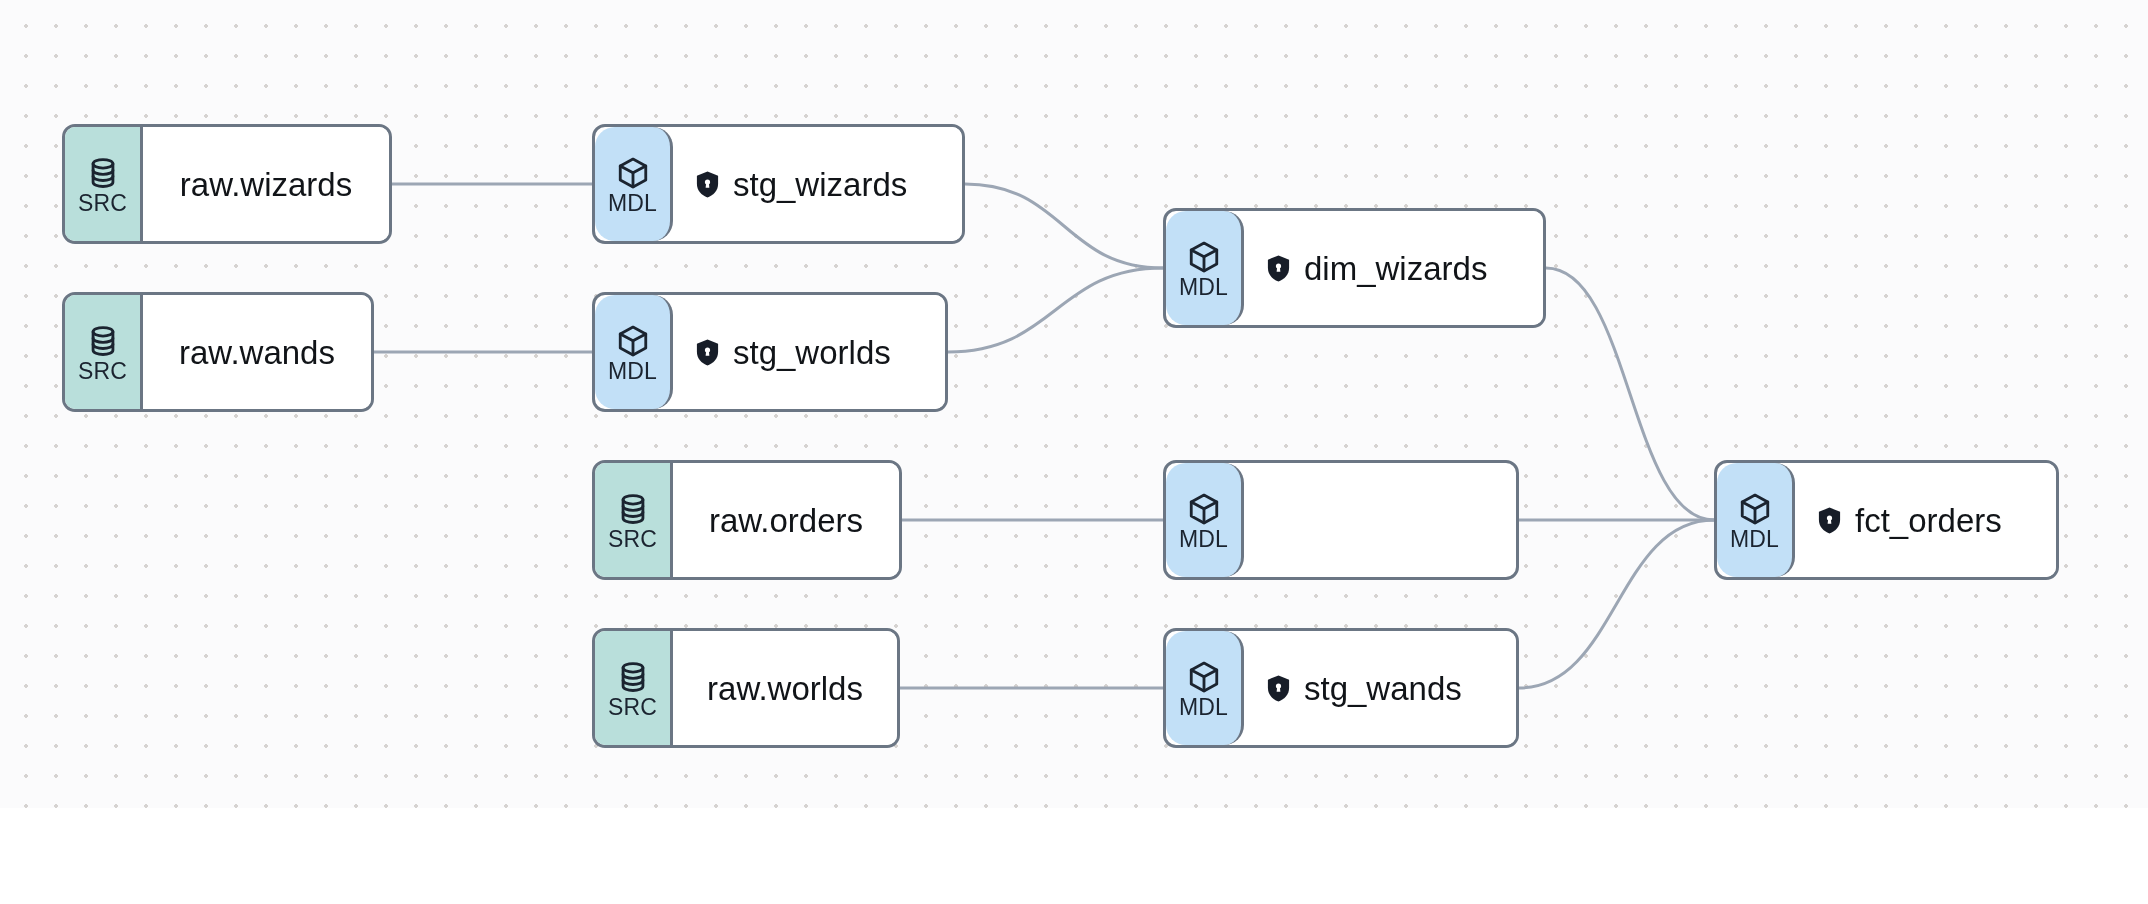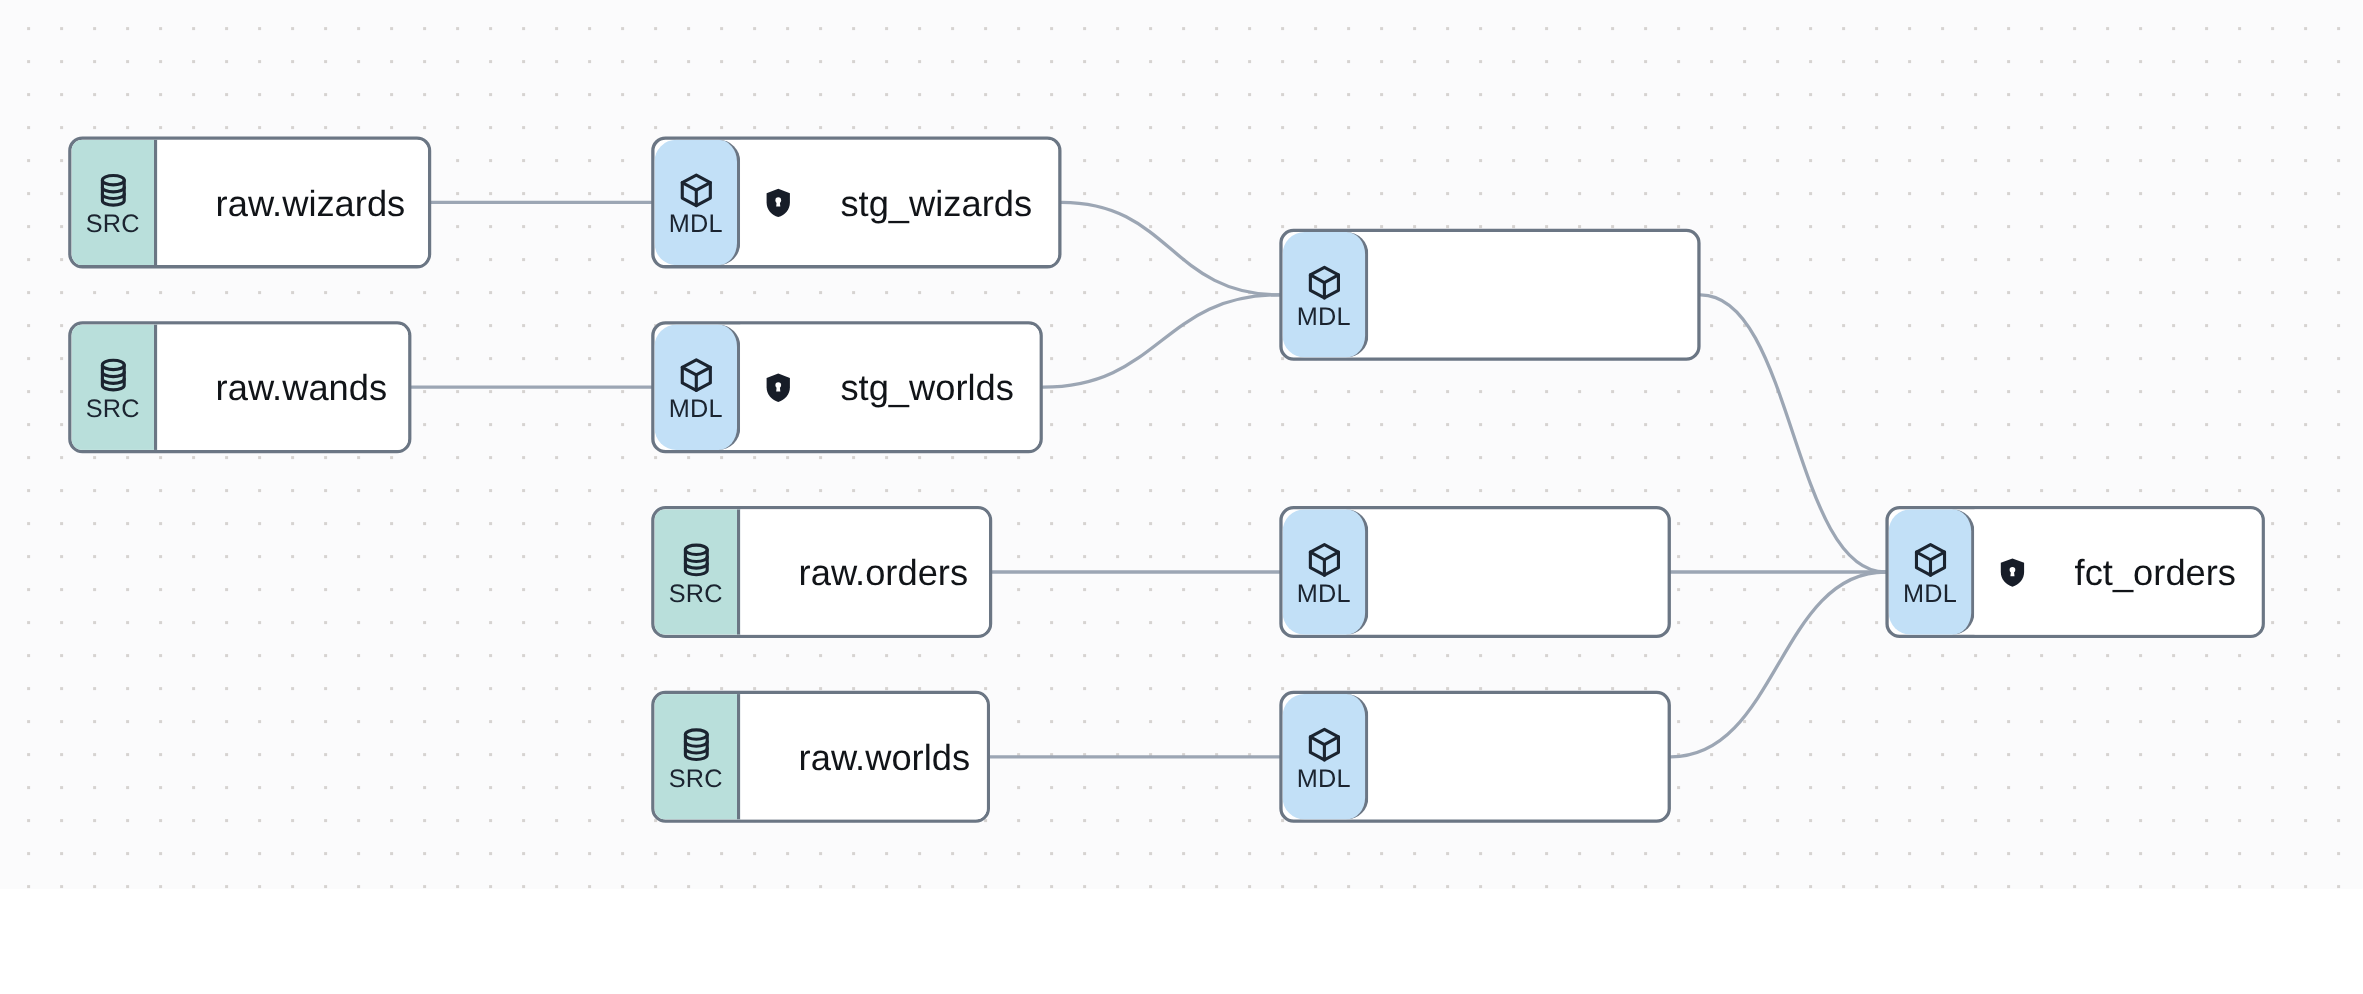--- a/index.html
+++ b/index.html
@@ -81,21 +81,20 @@
     background: #ffffff;
   }
   .lock-icon { display: inline-block; width: 25px; height: 27px; line-height: 0; flex: 0 0 auto; }
   .lock-icon svg { display: block; width: 25px; height: 27px; }
   .node-label {
     font-family: "Liberation Sans", sans-serif;
     font-size: 33px;
     line-height: 37px;
     color: #111418;
     white-space: nowrap;
-    margin-left: 31px;
   }
   .node.src .node-body { justify-content: center; }
 </style>
 </head>
 <body>
 
 <div id="canvas">
 
   <svg id="edge-layer" viewBox="0 0 2148 904" xmlns="http://www.w3.org/2000/svg">
       <path class="edge-path" d="M 392 184 L 592 184" stroke="#9ca6b4"></path>
@@ -222,20 +221,30 @@
         <div class="node-badge badge-mdl" style="background: rgb(194, 224, 247); border-right-color: rgb(107, 118, 132);">
   <span class="badge-icon">
     <svg viewBox="0 0 24 24" fill="none" stroke="#1b2430" stroke-width="2" stroke-linecap="round" stroke-linejoin="round">
       <path d="M12 2.2 21 7v10l-9 4.8L3 17V7z"></path>
       <path d="M3 7l9 4.9L21 7"></path>
       <path d="M12 11.9v9.9"></path>
     </svg>
   </span>
 <span class="badge-label">MDL</span>
         </div>
+        <div class="node-body">
+  <span class="lock-icon">
+    <svg viewBox="0 0 24 26" fill="#171d28">
+      <path d="M12 0.6 1.8 4.5v8.1c0 6.1 4.3 11 10.2 12.8 5.9-1.8 10.2-6.7 10.2-12.8V4.5z"></path>
+      <circle cx="12" cy="10.6" r="2.5" fill="#ffffff"></circle>
+      <path d="M10.8 10.6h2.4l0.6 5.6h-3.6z" fill="#ffffff"></path>
+    </svg>
+  </span>
+<span class="node-label">dim_wizards</span>
+        </div>
       </div>
       <div class="node mdl" style="left: 1163px; top: 460px; width: 356px; height: 120px; border-color: rgb(107, 118, 132);">
         <div class="node-badge badge-mdl" style="background: rgb(194, 224, 247); border-right-color: rgb(107, 118, 132);">
   <span class="badge-icon">
     <svg viewBox="0 0 24 24" fill="none" stroke="#1b2430" stroke-width="2" stroke-linecap="round" stroke-linejoin="round">
       <path d="M12 2.2 21 7v10l-9 4.8L3 17V7z"></path>
       <path d="M3 7l9 4.9L21 7"></path>
       <path d="M12 11.9v9.9"></path>
     </svg>
   </span>
@@ -246,20 +255,30 @@
         <div class="node-badge badge-mdl" style="background: rgb(194, 224, 247); border-right-color: rgb(107, 118, 132);">
   <span class="badge-icon">
     <svg viewBox="0 0 24 24" fill="none" stroke="#1b2430" stroke-width="2" stroke-linecap="round" stroke-linejoin="round">
       <path d="M12 2.2 21 7v10l-9 4.8L3 17V7z"></path>
       <path d="M3 7l9 4.9L21 7"></path>
       <path d="M12 11.9v9.9"></path>
     </svg>
   </span>
 <span class="badge-label">MDL</span>
         </div>
+        <div class="node-body">
+  <span class="lock-icon">
+    <svg viewBox="0 0 24 26" fill="#171d28">
+      <path d="M12 0.6 1.8 4.5v8.1c0 6.1 4.3 11 10.2 12.8 5.9-1.8 10.2-6.7 10.2-12.8V4.5z"></path>
+      <circle cx="12" cy="10.6" r="2.5" fill="#ffffff"></circle>
+      <path d="M10.8 10.6h2.4l0.6 5.6h-3.6z" fill="#ffffff"></path>
+    </svg>
+  </span>
+<span class="node-label">stg_wands</span>
+        </div>
       </div>
       <div class="node mdl" style="left: 1714px; top: 460px; width: 345px; height: 120px; border-color: rgb(107, 118, 132);">
         <div class="node-badge badge-mdl" style="background: rgb(194, 224, 247); border-right-color: rgb(107, 118, 132);">
   <span class="badge-icon">
     <svg viewBox="0 0 24 24" fill="none" stroke="#1b2430" stroke-width="2" stroke-linecap="round" stroke-linejoin="round">
       <path d="M12 2.2 21 7v10l-9 4.8L3 17V7z"></path>
       <path d="M3 7l9 4.9L21 7"></path>
       <path d="M12 11.9v9.9"></path>
     </svg>
   </span>

